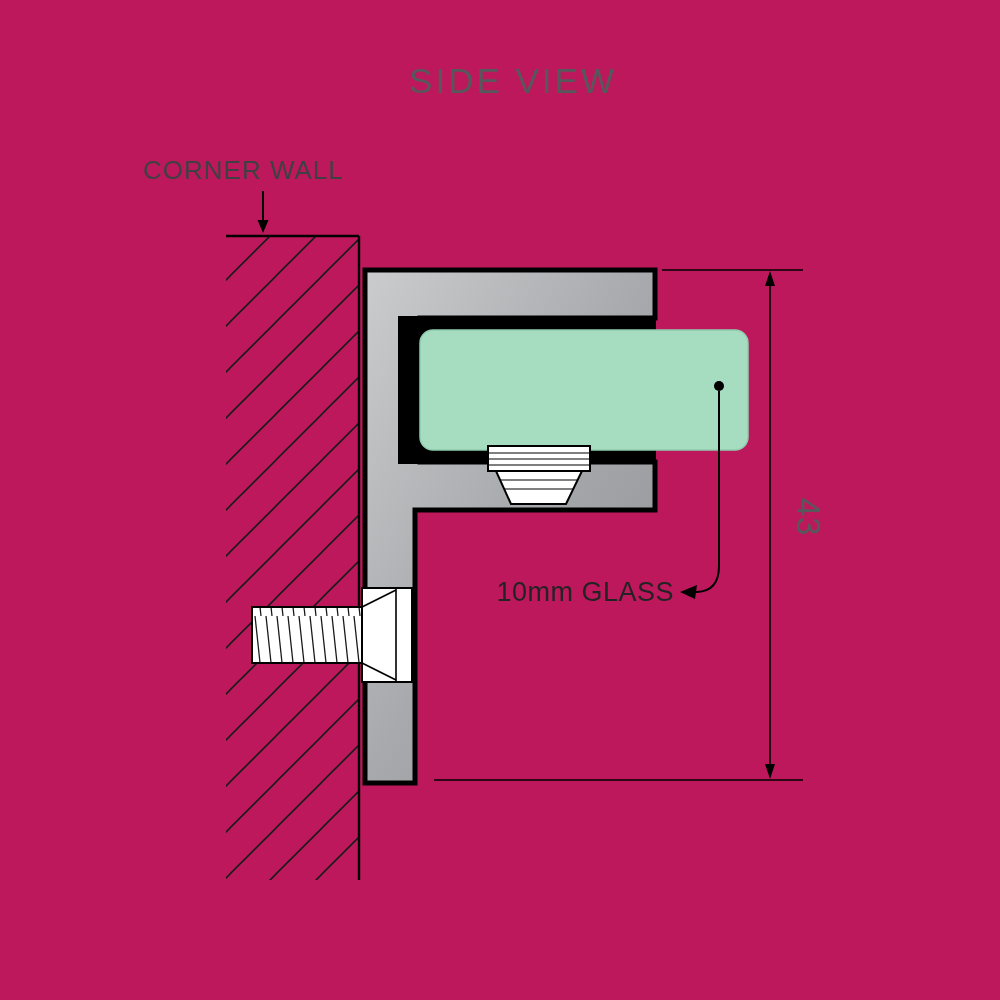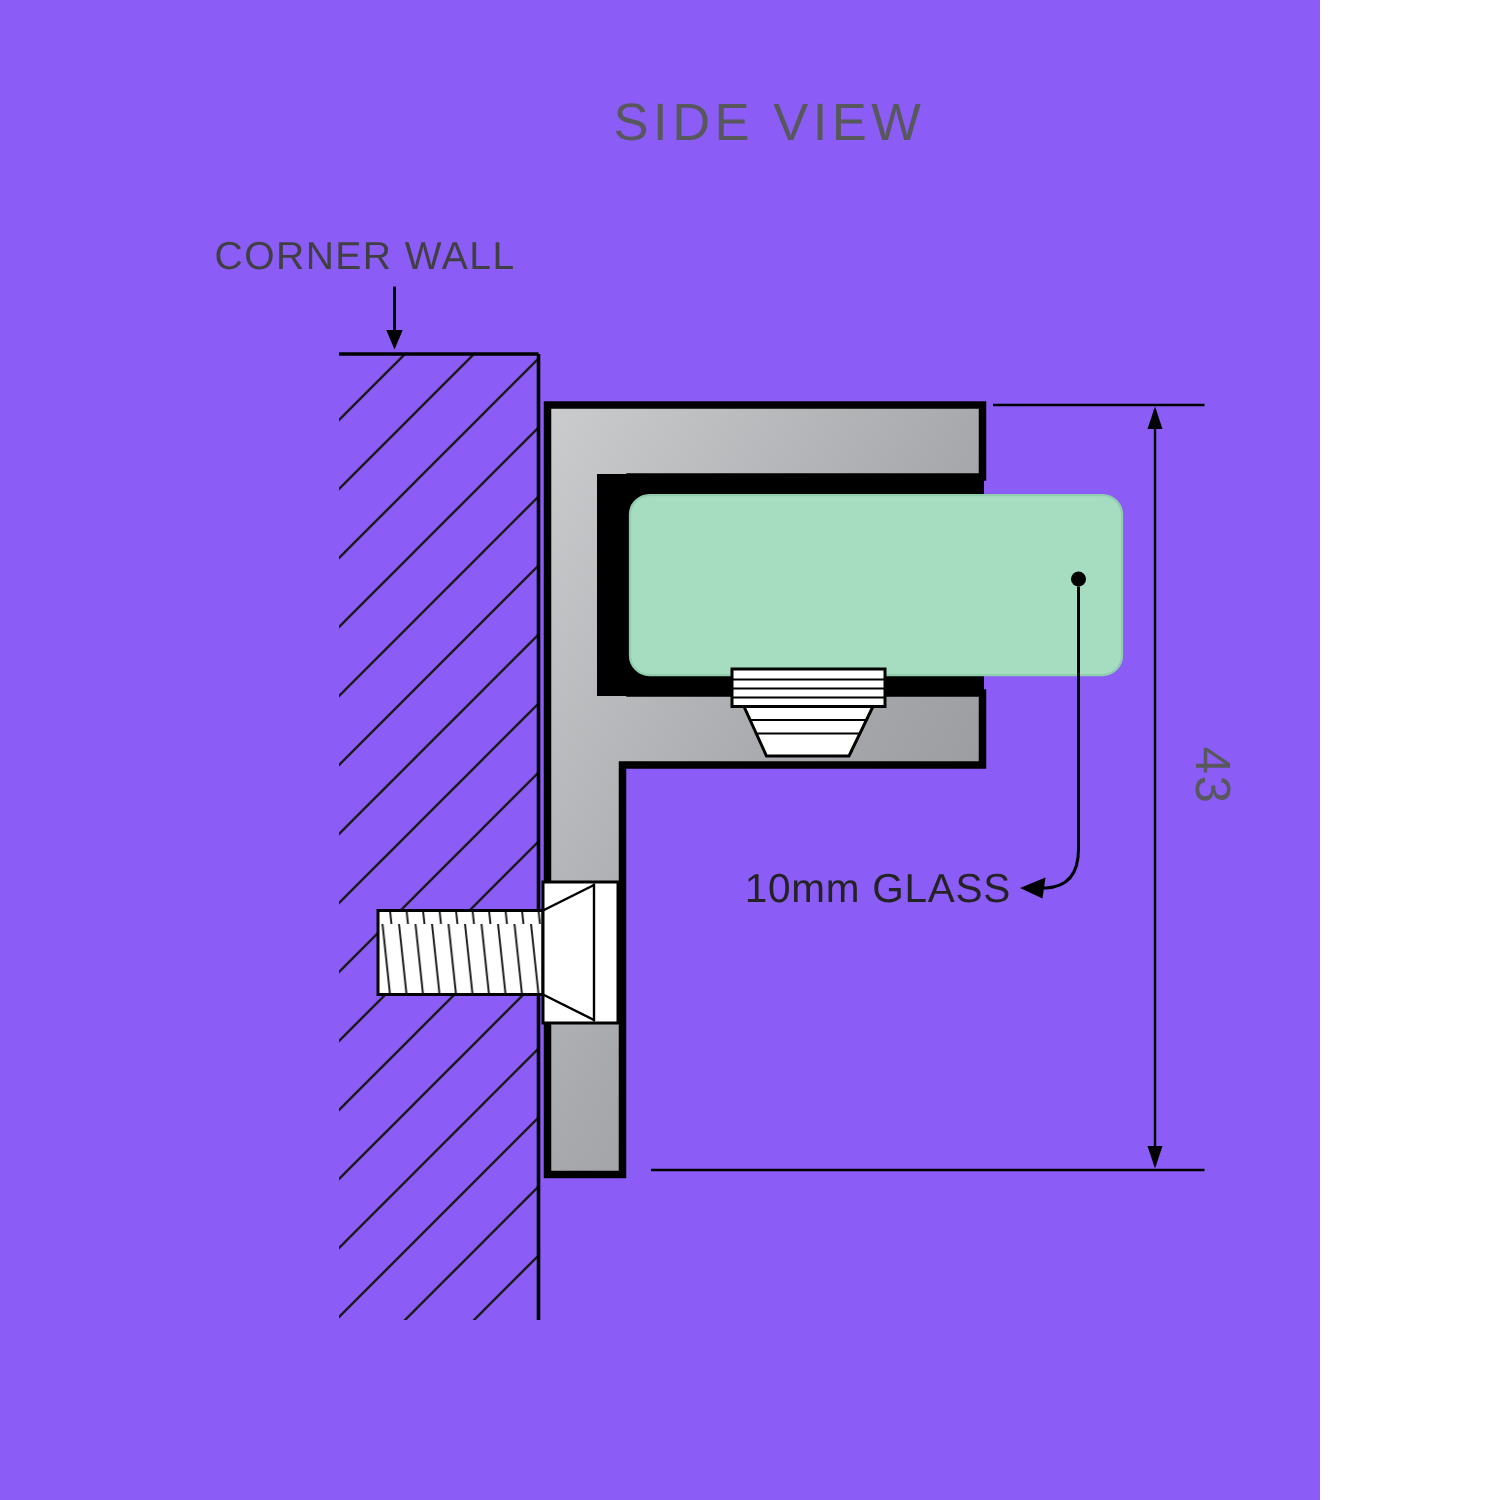--- a/index.html
+++ b/index.html
@@ -6,23 +6,23 @@
     margin: 0;
     padding: 0;
     background: #ffffff;
     width: 1000px;
     height: 1000px;
     overflow: hidden;
     font-family: "Liberation Sans", sans-serif;
   }
   .canvas-wrap {
     position: relative;
-    width: 880px;
+    width: 1000px;
     height: 1000px;
-    background: #8b5cf6;
+    background: #be185d;
   }
   svg text {
     font-family: "Liberation Sans", sans-serif;
   }
   .title-text {
     font-size: 35px;
     letter-spacing: 3px;
   }
   .label-text {
     font-size: 26px;

